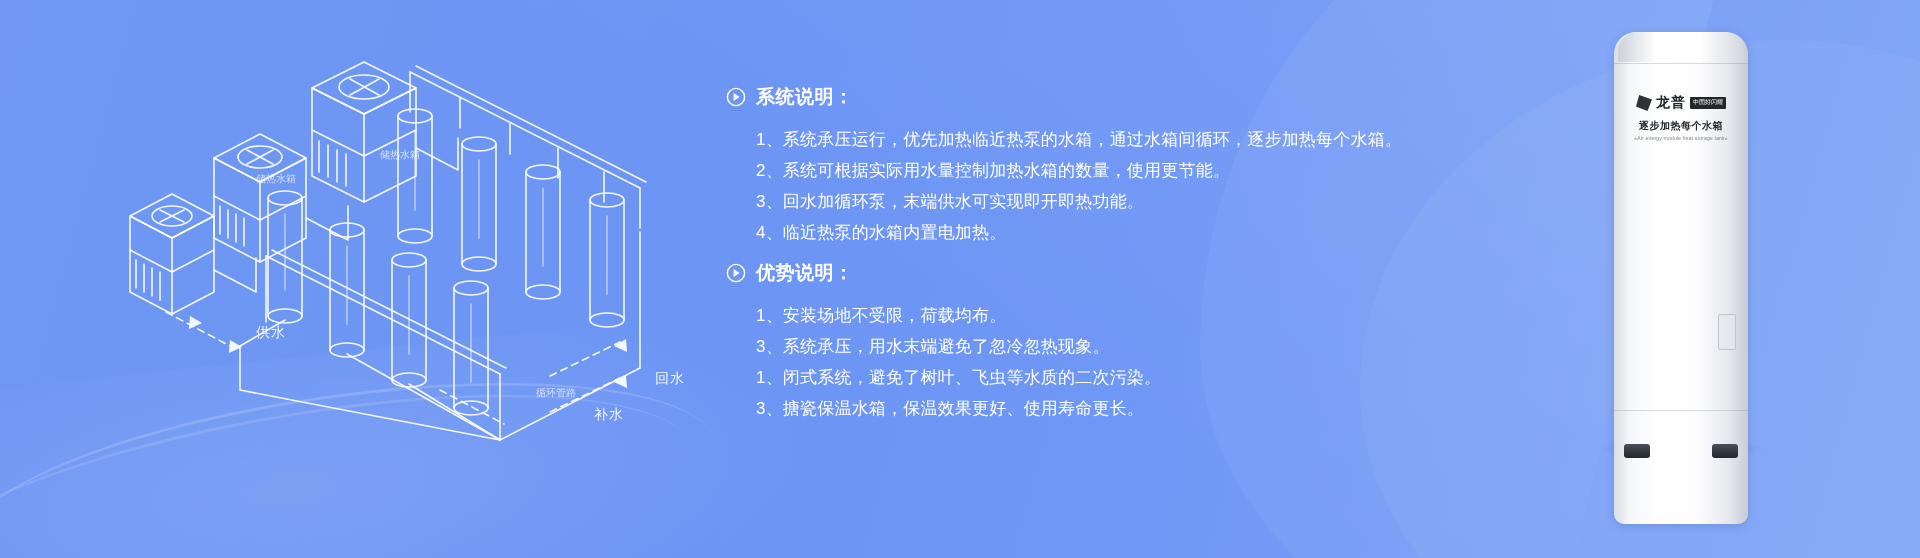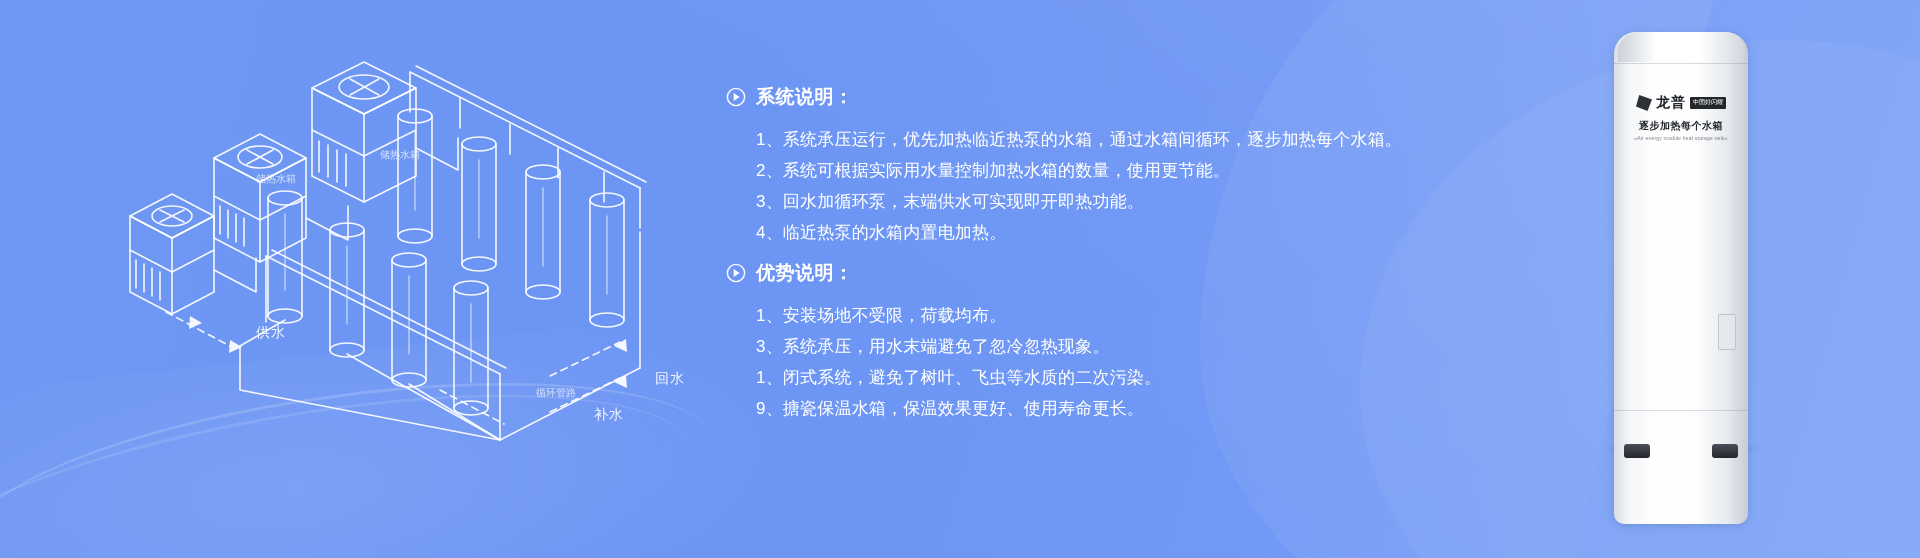--- a/index.html
+++ b/index.html
@@ -290,21 +290,21 @@
         <svg class="play" viewBox="0 0 20 20">
           <circle cx="10" cy="10" r="8.6" fill="none" stroke="#ffffff" stroke-width="1.4"></circle>
           <path d="M7.6 6.1 L13.6 10 L7.6 13.9 Z" fill="#ffffff"></path>
         </svg>
         <span class="sec-title">优势说明：</span>
       </div>
       <ul class="sec-list">
         <li>1、安装场地不受限，荷载均布。</li>
         <li>3、系统承压，用水末端避免了忽冷忽热现象。</li>
         <li>1、闭式系统，避免了树叶、飞虫等水质的二次污染。</li>
-        <li>9、搪瓷保温水箱，保温效果更好、使用寿命更长。</li>
+        <li>3、搪瓷保温水箱，保温效果更好、使用寿命更长。</li>
       </ul>
     </div>
   </div>
 
   <div class="product">
     <div class="tank-shadow"></div>
     <div class="tank-body">
       <div class="tank-top-cap"></div>
       <div class="tank-seam" style="top:31px;"></div>
       <div class="tank-seam" style="top:378px;"></div>

